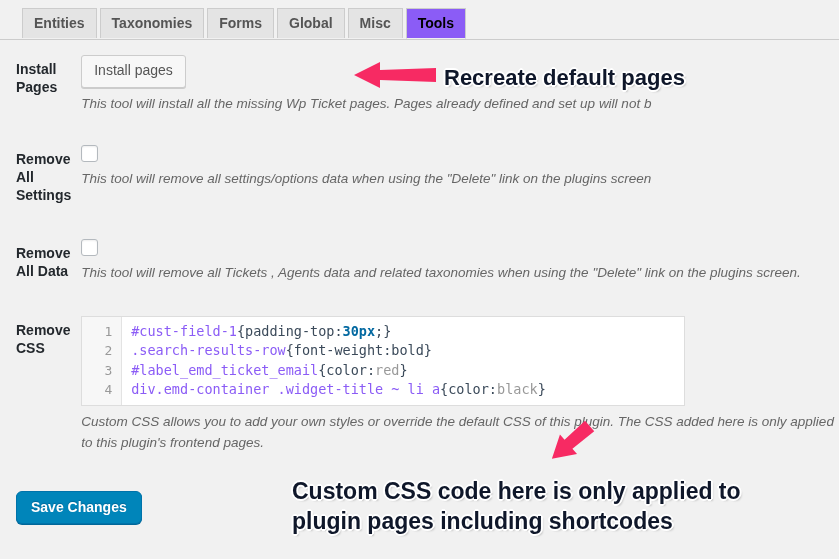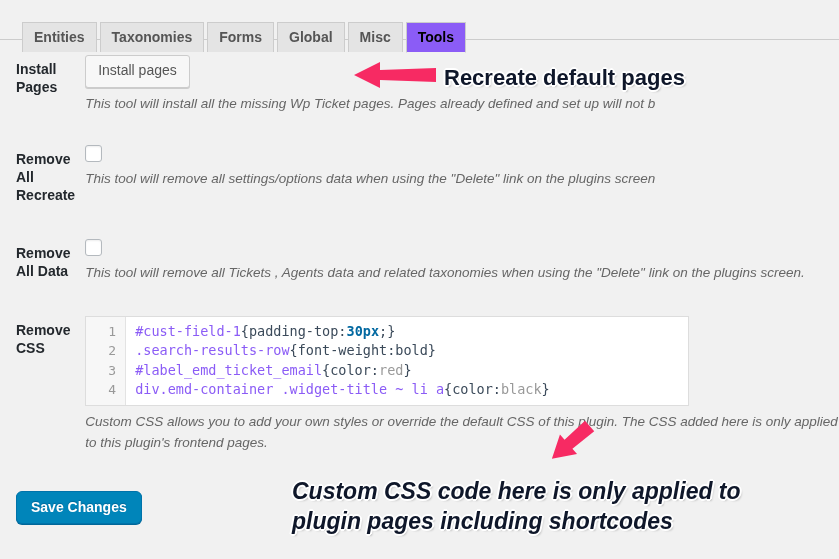--- a/index.html
+++ b/index.html
@@ -23,21 +23,21 @@
     top: 0;
     width: 839px;
     height: 40px;
     border-bottom: 1px solid #ccc;
     box-sizing: border-box;
     padding-left: 22px;
     white-space: nowrap;
   }
   .nav-tab {
     display: inline-block;
-    margin: 22px 3px -1px 0;
+    margin: 8px 3px -1px 0;
     padding: 6px 11px 7px 11px;
     font-size: 14px;
     font-weight: bold;
     line-height: 16px;
     color: #555;
     background: #e4e4e4;
     border: 1px solid #ccc;
     border-bottom: none;
     box-sizing: border-box;
     vertical-align: top;
@@ -194,21 +194,21 @@
     font-weight: bold;
     font-size: 22px;
     line-height: 28px;
     white-space: nowrap;
     text-shadow:
        2px 0 0 #fff, -2px 0 0 #fff, 0 2px 0 #fff, 0 -2px 0 #fff,
        1px 1px 0 #fff, -1px -1px 0 #fff, 1px -1px 0 #fff, -1px 1px 0 #fff,
        2px 2px 2px rgba(0,0,0,0.18);
   }
   #annot-recreate { left: 444px; top: 64px; }
-  #annot-customcss { left: 292px; top: 476px; font-size: 23px; line-height: 30px; white-space: normal; width: 520px; text-align: left; font-style: italic;}
+  #annot-customcss { left: 292px; top: 476px; font-size: 23px; line-height: 30px; white-space: normal; width: 520px; text-align: left;}
 
   .arrow-svg { position: absolute; }
   #arrow-install { left: 352px; top: 58px; }
   #arrow-css     { left: 540px; top: 414px; }
 </style>
 </head>
 <body>
 
 <div class="nav-tab-wrapper">
   <div class="nav-tab">Entities</div><div class="nav-tab">Taxonomies</div><div class="nav-tab">Forms</div><div class="nav-tab">Global</div><div class="nav-tab">Misc</div><div class="nav-tab active">Tools</div>
@@ -218,21 +218,21 @@
   <tbody>
       <tr>
     <th class="row-label">Install Pages</th>
     <td class="row-field">
       <button class="button-secondary">Install pages</button>
       <p class="description">This tool will install all the missing Wp Ticket pages. Pages already defined and set up will not b</p>
     </td>
   </tr>
 
   <tr>
-    <th class="row-label">Remove All Recreate</th>
+    <th class="row-label">Remove All Settings</th>
     <td class="row-field">
       <span class="cb"></span>
       <p class="description">This tool will remove all settings/options data when using the "Delete" link on the plugins screen</p>
     </td>
   </tr>
 
   <tr>
     <th class="row-label">Remove All Data</th>
     <td class="row-field">
       <span class="cb"></span>

